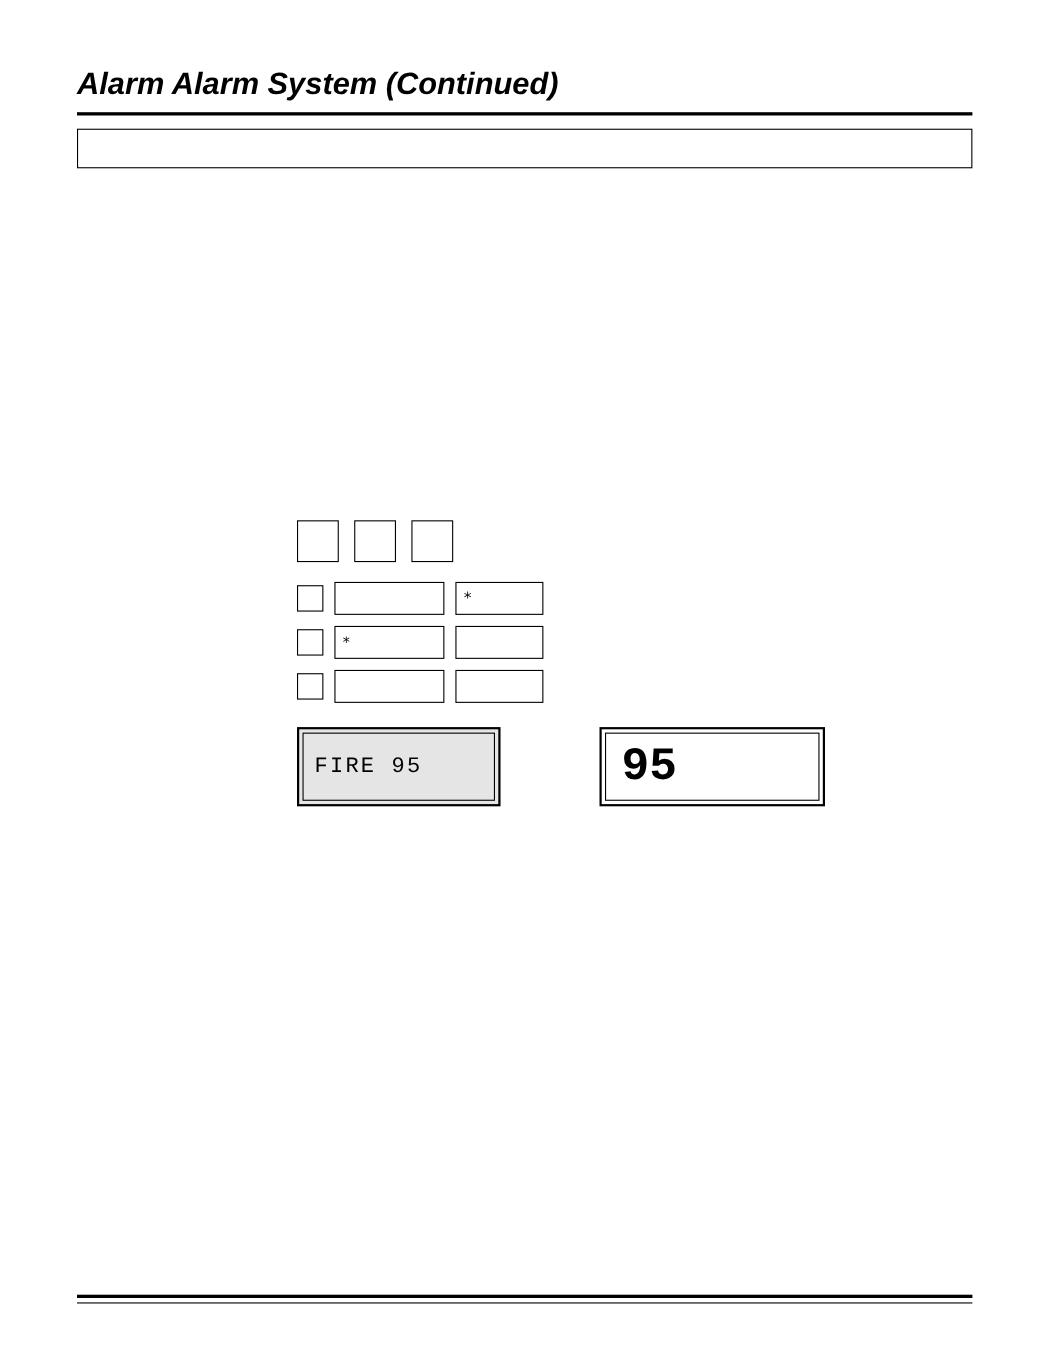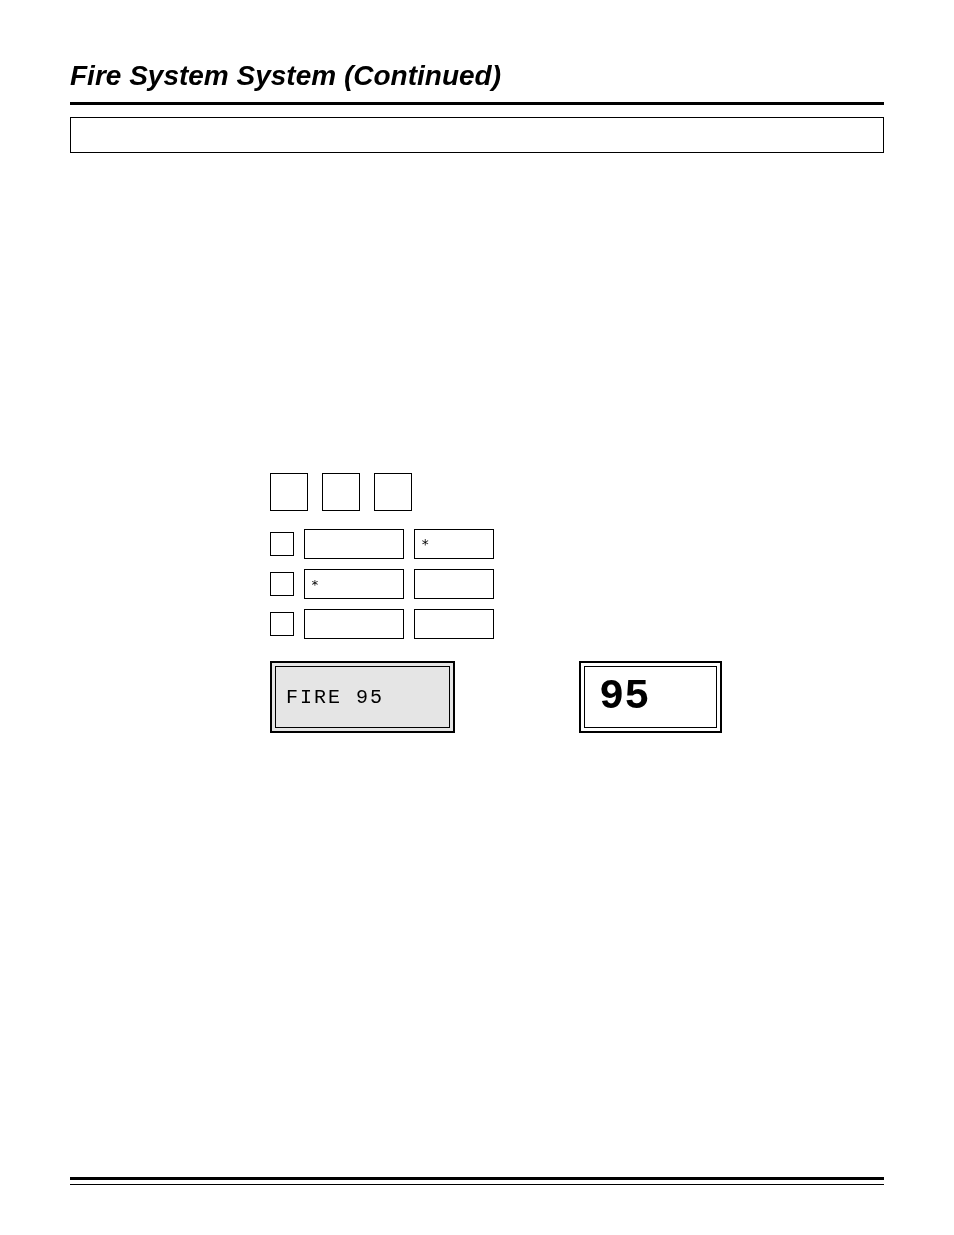--- a/index.html
+++ b/index.html
@@ -148,30 +148,29 @@
       font-family: 'Courier New', Courier, monospace;
       font-size: 20px;
       font-weight: normal;
       color: #000000;
       letter-spacing: 2px;
       position: relative;
       z-index: 1;
     }
 
     .number-display-box {
-      width: 143px;
+      width: 205px;
       height: 72px;
       border: 2.5px solid #000000;
       background: #ffffff;
       display: flex;
       align-items: center;
       justify-content: flex-start;
       padding: 0 18px;
       position: relative;
-      margin-left: 34px;
     }
 
     .number-display-box::before {
       content: '';
       position: absolute;
       top: 3px;
       left: 3px;
       right: 3px;
       bottom: 3px;
       border: 1.5px solid #000000;
@@ -201,21 +200,21 @@
       left: 70px;
       right: 70px;
       height: 1.5px;
       background: #000000;
     }
   </style>
 </head>
 <body>
 
 <div class="page-container">
-  <div class="page-title">Fire System System (Continued)</div>
+  <div class="page-title">Alarm Alarm System (Continued)</div>
   <div class="title-underline"></div>
   <div class="header-box"></div>
 
   <div class="diagram-section">
 
     <div class="small-boxes-row">
       <div class="small-box"></div>
       <div class="small-box"></div>
       <div class="small-box"></div>
     </div>

